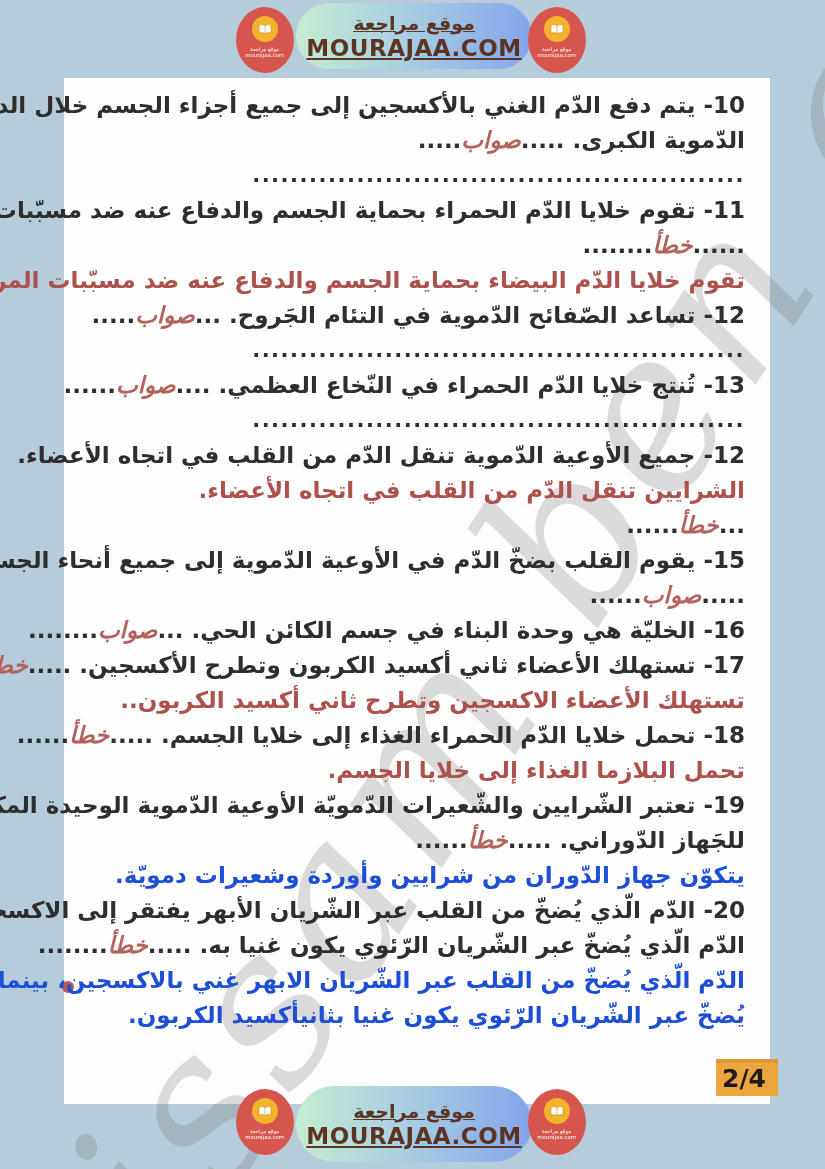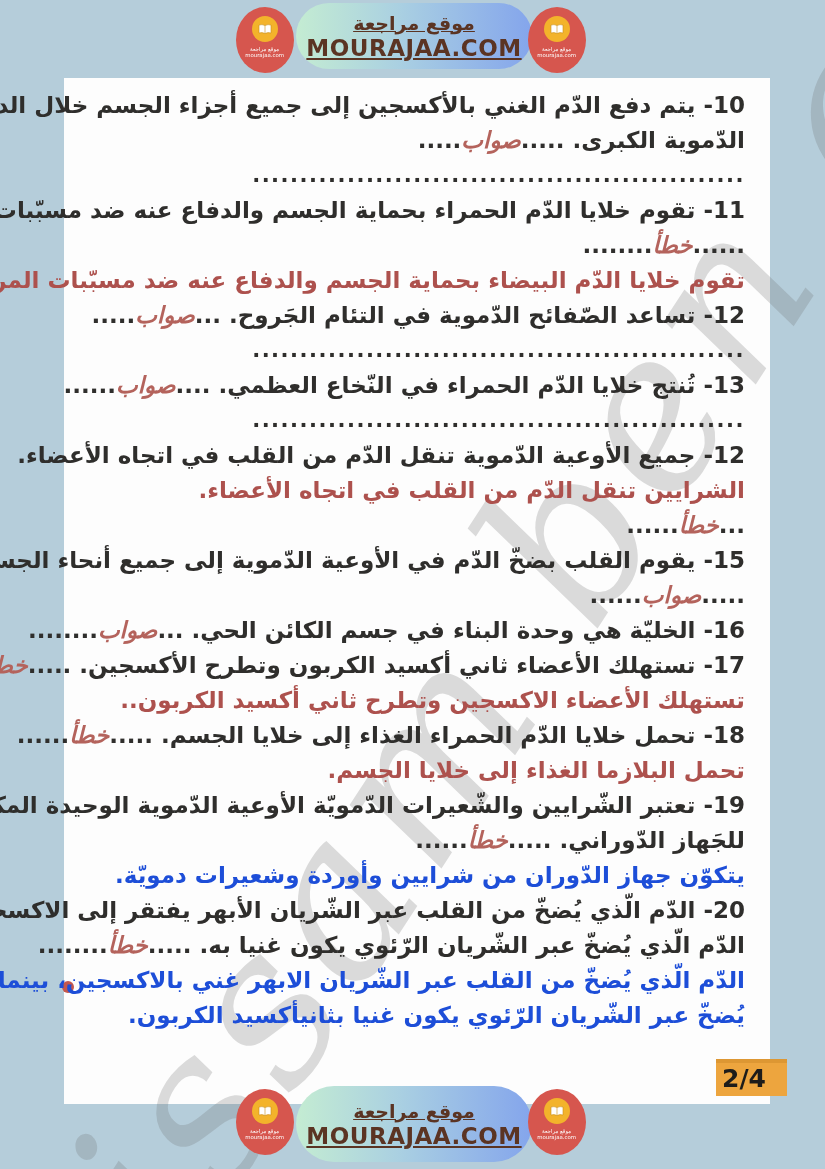--- a/index.html
+++ b/index.html
@@ -57,21 +57,21 @@
     transform:scale(0.9);
   }
   .badge-h-left{left:236px;top:7px;}
   .badge-h-right{left:528px;top:7px;}
   .badge-f-left{left:236px;top:1089px;}
   .badge-f-right{left:528px;top:1089px;}
   
   .page-num{
     position:absolute;left:716px;top:1059px;z-index:5;
     background:#eda53e;border-top:4px solid #dd9733;
-    padding:1px 21px 3px 6px;
+    padding:1px 12px 3px 6px;
     font-size:25px;font-weight:bold;color:#1d1c1a;
   }
   
   .content{
     position:absolute;left:88px;top:88px;right:80px;z-index:4;
     direction:rtl;text-align:right;
   }
   .line{
     height:35px;line-height:35px;
     font-size:23px;font-weight:bold;color:#2f2e2c;

